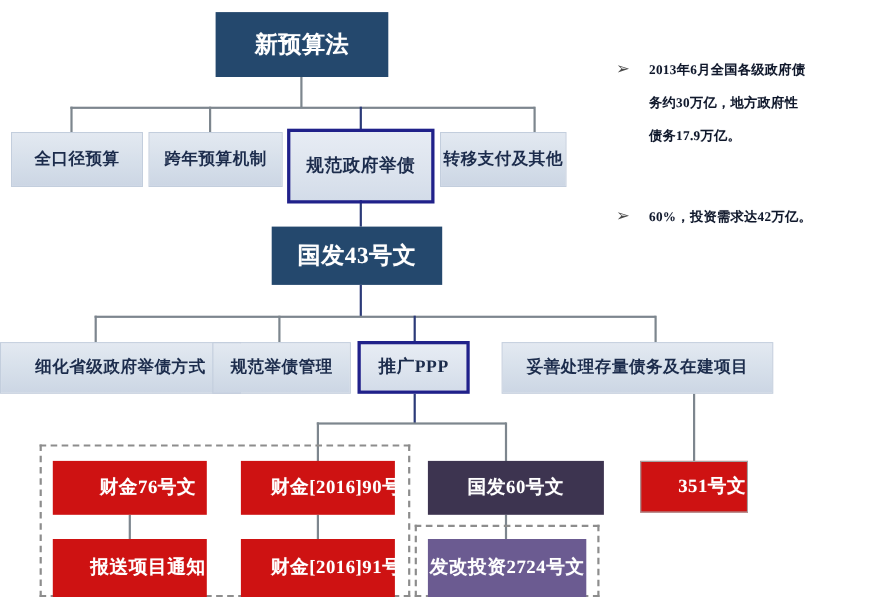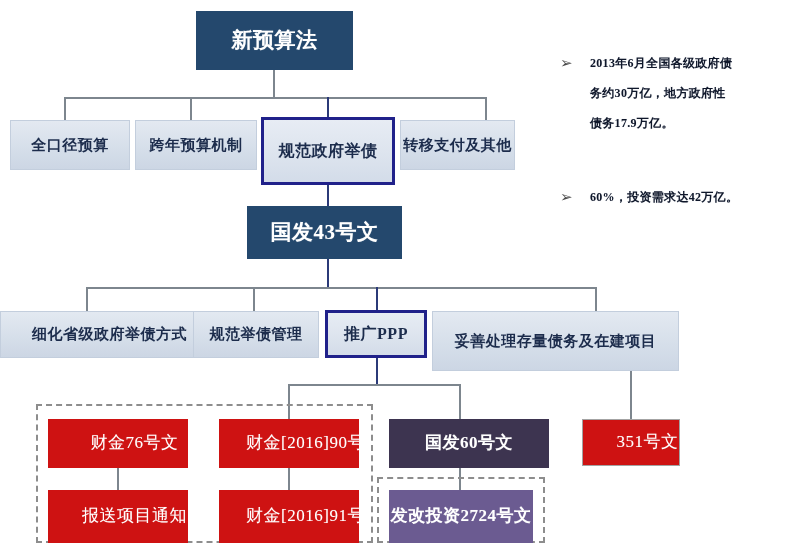--- a/index.html
+++ b/index.html
@@ -58,21 +58,21 @@
   
   .node.pale.hl {
     border: 3px solid #20218a;
     background: linear-gradient(180deg,#e7ecf4 0%, #dde4ee 55%, #d3dce9 100%);
   }
 
   
   .node.red {
     background: #ce1212;
     color: #ffffff;
-    font-weight: normal;
+    font-weight: bold;
     text-shadow: 0 0 1px rgba(255,255,255,.3);
     padding-left: 33px;
   }
   .node.red.outlined {
     border: 1px solid #a3a3a3;
   }
 
   
   .node.plum-dark {
     background: #3d3450;
@@ -159,21 +159,21 @@
   <div class="node pale" style="left:10px; top:120px; width:120px; height:50px; font-size:15px;">全口径预算</div>
   <div class="node pale" style="left:135px; top:120px; width:122px; height:50px; font-size:15px;">跨年预算机制</div>
   <div class="node pale hl" style="left:261px; top:117px; width:134px; height:68px; font-size:16px;">规范政府举债</div>
   <div class="node pale" style="left:400px; top:120px; width:115px; height:50px; font-size:15px;">转移支付及其他</div>
 
   <div class="node navy" style="left:247px; top:206px; width:155px; height:53px; font-size:21px;">国发43号文</div>
 
   <div class="node pale" style="left:0px; top:311px; width:219px; height:47px; font-size:15px;">细化省级政府举债方式</div>
   <div class="node pale" style="left:193px; top:311px; width:126px; height:47px; font-size:15px;">规范举债管理</div>
   <div class="node pale hl" style="left:325px; top:310px; width:102px; height:48px; font-size:16px;">推广PPP</div>
-  <div class="node pale" style="left:432px; top:311px; width:247px; height:60px; font-size:15px;">妥善处理存量债务及在建项目</div>
+  <div class="node pale" style="left:456px; top:311px; width:247px; height:47px; font-size:15px;">妥善处理存量债务及在建项目</div>
 
   <div class="node red" style="left:48px; top:419px; width:140px; height:49px; font-size:17px;">财金76号文</div>
   <div class="node red" style="left:219px; top:419px; width:140px; height:49px; font-size:17px;">财金[2016]90号</div>
   <div class="node plum-dark" style="left:389px; top:419px; width:160px; height:49px; font-size:17px;">国发60号文</div>
   <div class="node red outlined" style="left:582px; top:419px; width:98px; height:47px; font-size:17px;">351号文</div>
 
   <div class="node red" style="left:48px; top:490px; width:140px; height:53px; font-size:17px;">报送项目通知</div>
   <div class="node red" style="left:219px; top:490px; width:140px; height:53px; font-size:17px;text-align:center;">财金[2016]91号</div>
   <div class="node plum" style="left:389px; top:490px; width:144px; height:53px; font-size:17px;">发改投资2724号文</div>
 

